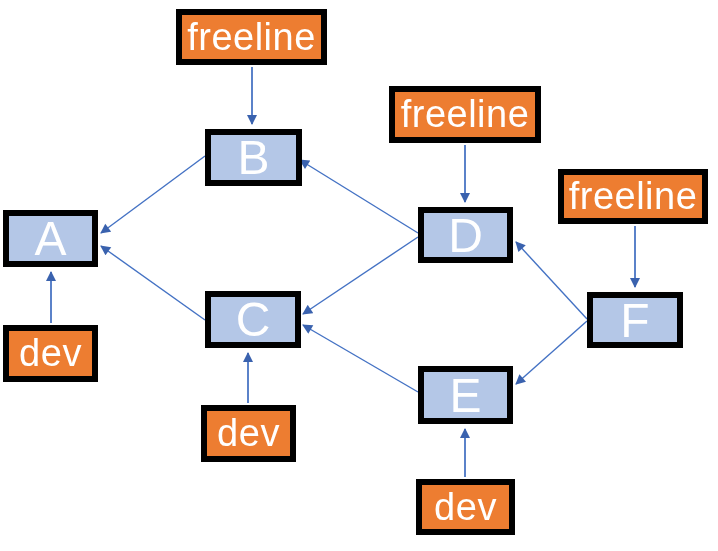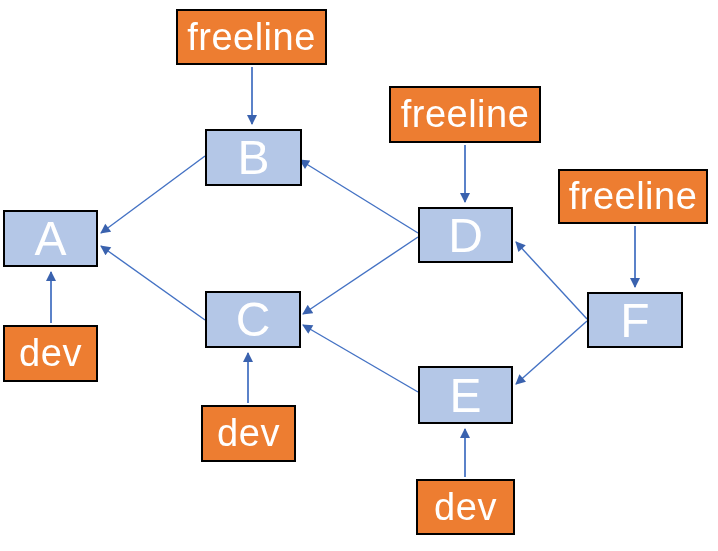--- a/index.html
+++ b/index.html
@@ -16,21 +16,21 @@
     overflow: hidden;
   }
   .box {
     position: absolute;
     display: flex;
     align-items: center;
     justify-content: center;
     box-sizing: border-box;
     color: #ffffff;
     text-align: center;
-    border: 2px solid #000000;
+    border: 6px solid #000000;
   }
   .node {
     background: #b4c7e7;
     font-size: 48px;
     font-weight: 400;
   }
   .tag {
     background: #ed7d31;
     font-size: 38px;
     font-weight: 400;

